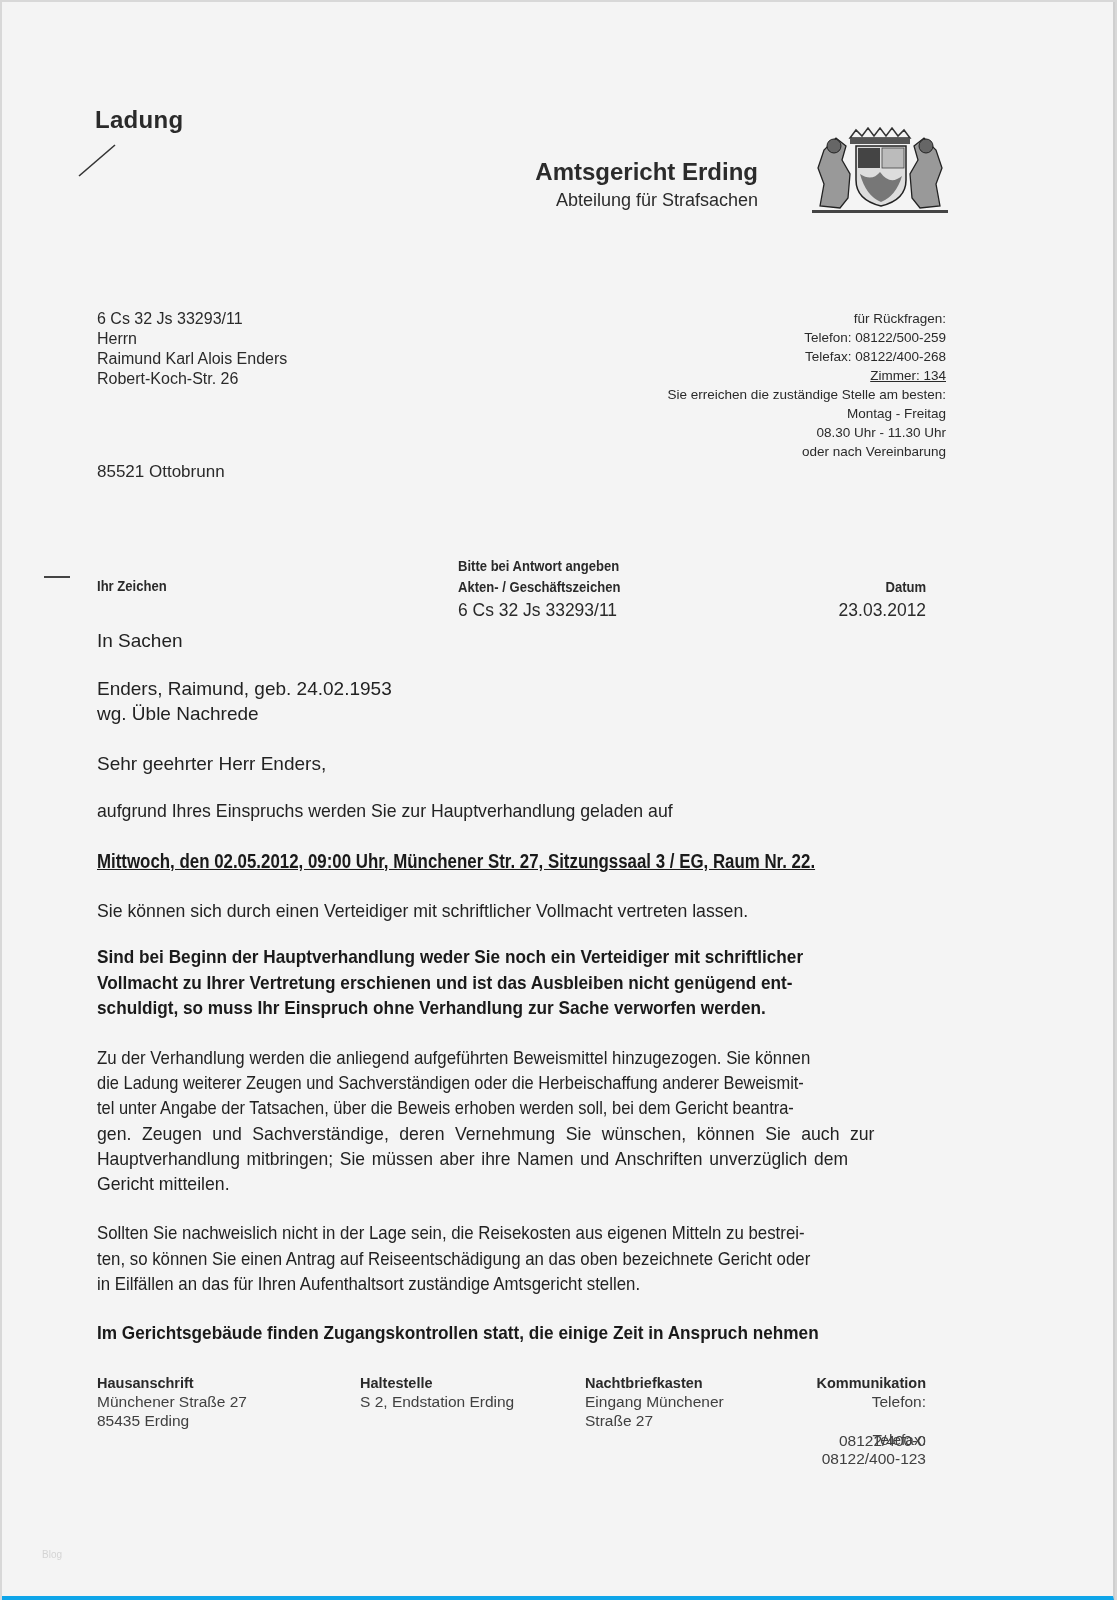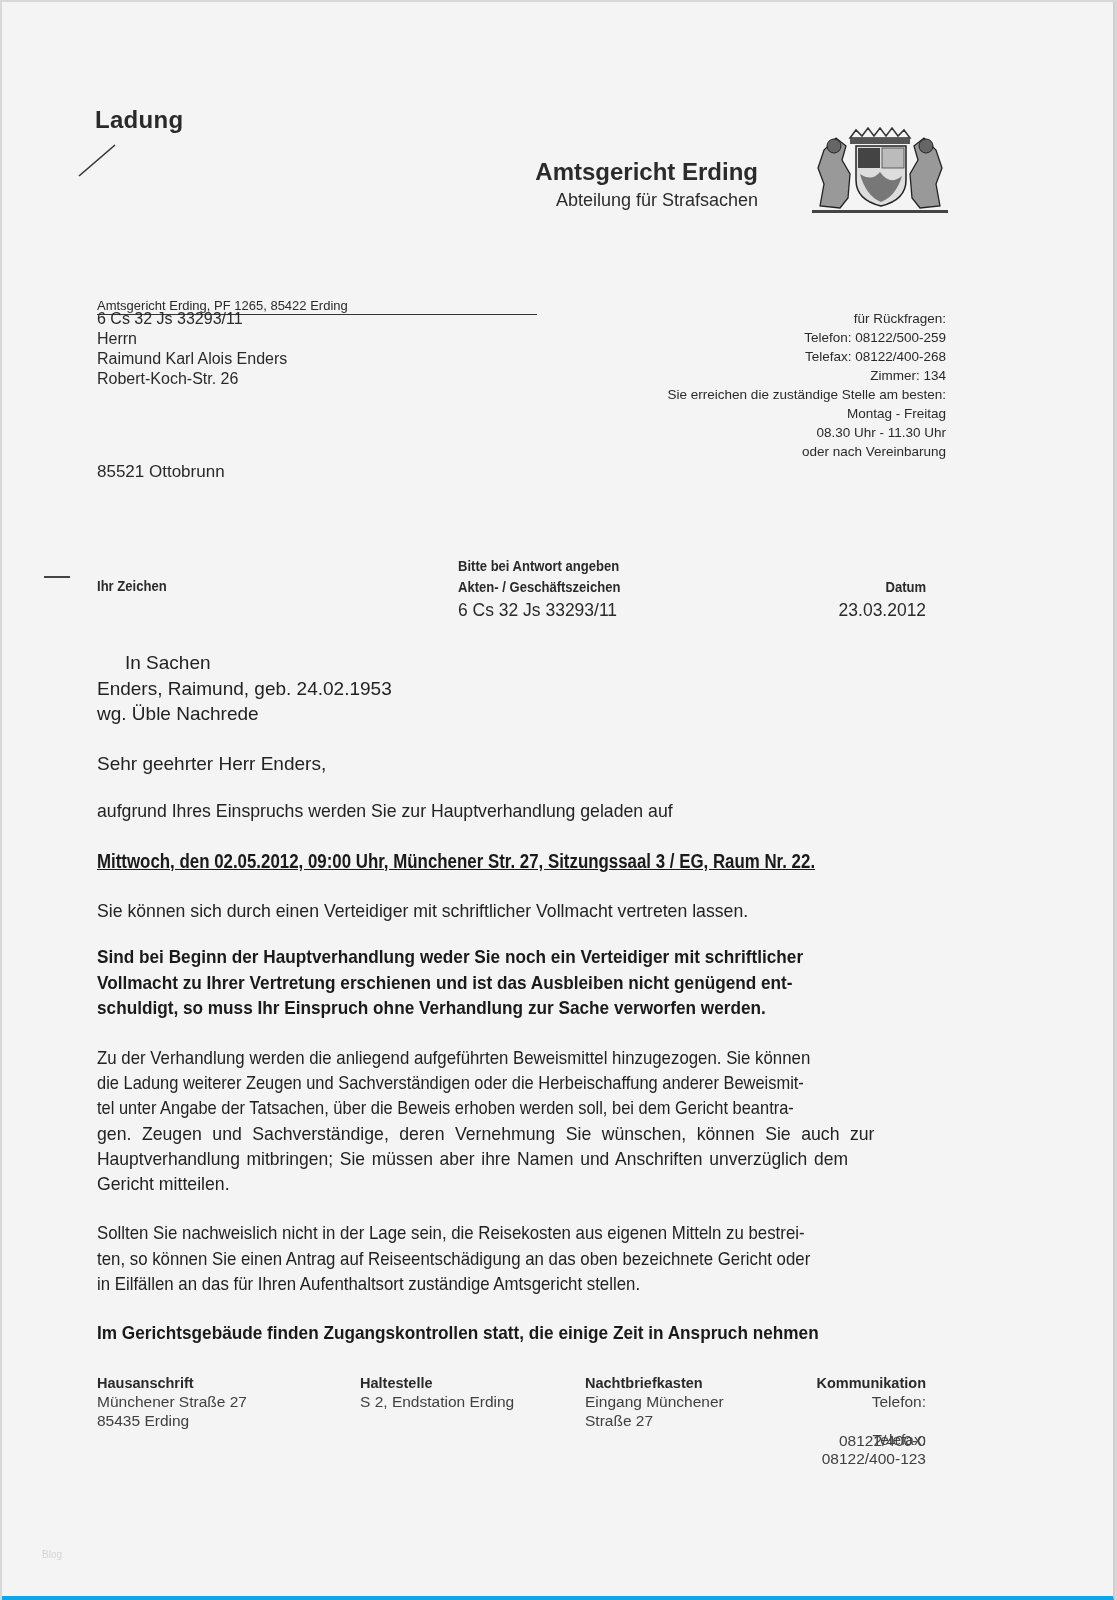--- a/index.html
+++ b/index.html
@@ -70,45 +70,44 @@
     <path d="M50 50 Q62 58 70 48 Q80 62 92 52 Q86 72 71 78 Q56 72 50 50 Z" fill="#777"></path>
 
     <path d="M10 82 L14 60 L8 44 L14 26 L26 14 L36 22 L32 36 L40 50 L38 74 L30 84 Z" fill="#999" stroke="#222" stroke-width="1.3"></path>
     <circle cx="24" cy="22" r="7" fill="#666" stroke="#222"></circle>
     <path d="M130 82 L126 60 L132 44 L126 26 L114 14 L104 22 L108 36 L100 50 L102 74 L110 84 Z" fill="#999" stroke="#222" stroke-width="1.3"></path>
     <circle cx="116" cy="22" r="7" fill="#666" stroke="#222"></circle>
 
     <rect x="2" y="86" width="136" height="3" fill="#444"></rect>
   </svg>
 
-  <div class="abs sender-line">Amtsgericht Erding, PF 1265, 85422 Erding</div>
   <div class="abs addr" style="top:308px;">6 Cs 32 Js 33293/11</div>
   <div class="abs addr" style="top:328px;">Herrn</div>
   <div class="abs addr" style="top:348px;">Raimund Karl Alois Enders</div>
   <div class="abs addr" style="top:368px;">Robert-Koch-Str. 26</div>
   <div class="abs addr" style="top:460px; font-size:17px;">85521 Ottobrunn</div>
 
   <div class="abs contact" style="top:309px;">für Rückfragen:</div>
   <div class="abs contact" style="top:328px;">Telefon: 08122/500-259</div>
   <div class="abs contact" style="top:347px;">Telefax: 08122/400-268</div>
-  <div class="abs contact" style="top:366px;">Zimmer: 134</div>
+  <div class="abs contact" style="top:366px;text-decoration:underline;">Zimmer: 134</div>
   <div class="abs contact" style="top:385px;">Sie erreichen die zuständige Stelle am besten:</div>
   <div class="abs contact" style="top:404px;">Montag - Freitag</div>
   <div class="abs contact" style="top:423px;">08.30 Uhr - 11.30 Uhr</div>
   <div class="abs contact" style="top:442px;">oder nach Vereinbarung</div>
 
   <div class="abs dash-mark"></div>
   <div class="abs ref-label" style="left:95px; top:576px;">Ihr Zeichen</div>
   <div class="abs ref-label" style="left:456px; top:556px;">Bitte bei Antwort angeben</div>
   <div class="abs ref-label" style="left:456px; top:577px;">Akten- / Geschäftszeichen</div>
   <div class="abs ref-value" style="left:456px; top:597px;">6 Cs 32 Js 33293/11</div>
   <div class="abs ref-label" style="right:187px; top:577px; transform-origin:right top;">Datum</div>
   <div class="abs ref-value" style="right:187px; top:597px; transform-origin:right top;">23.03.2012</div>
 
-  <div class="abs body-text" style="top:650px;margin-left:28px;">In Sachen</div>
+  <div class="abs body-text" style="top:628px;">In Sachen</div>
   <div class="abs body-text" style="top:676px;">Enders, Raimund, geb. 24.02.1953</div>
   <div class="abs body-text" style="top:701px;">wg. Üble Nachrede</div>
 
   <div class="abs body-text" style="top:751px;">Sehr geehrter Herr Enders,</div>
   <div class="abs body-text body-narrow" style="top:798px;">aufgrund Ihres Einspruchs werden Sie zur Hauptverhandlung geladen auf</div>
   <div class="abs appointment">Mittwoch, den 02.05.2012, 09:00 Uhr, Münchener Str. 27, Sitzungssaal 3 / EG, Raum Nr. 22.</div>
   <div class="abs body-text body-narrow" style="top:898px;">Sie können sich durch einen Verteidiger mit schriftlicher Vollmacht vertreten lassen.</div>
 
   <div class="abs bold-para" style="top:944px; transform:scaleX(0.905); transform-origin:left top;">Sind bei Beginn der Hauptverhandlung weder Sie noch ein Verteidiger mit schriftlicher</div>
   <div class="abs bold-para" style="top:970px; transform:scaleX(0.905); transform-origin:left top;">Vollmacht zu Ihrer Vertretung erschienen und ist das Ausbleiben nicht genügend ent-</div>

